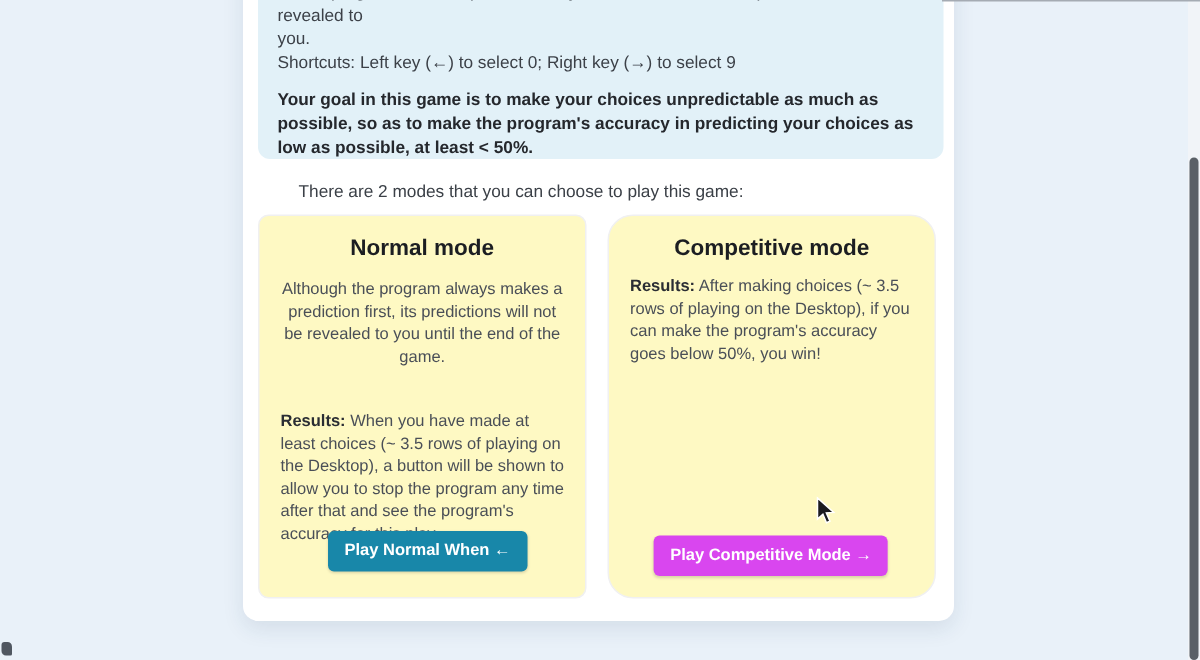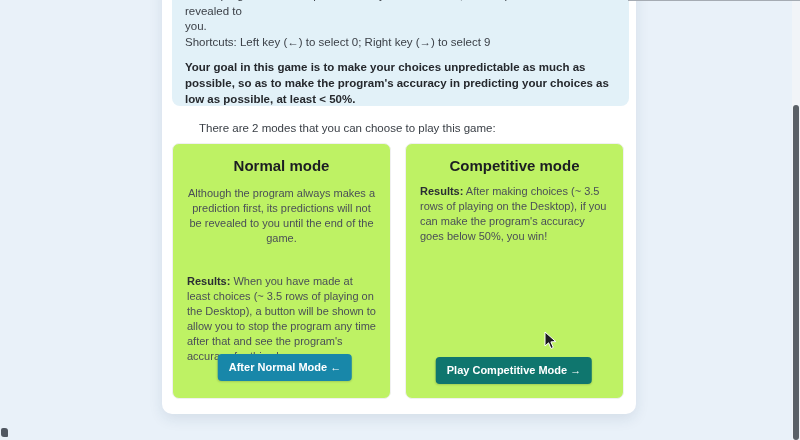--- a/index.html
+++ b/index.html
@@ -23,25 +23,25 @@
     overflow:hidden;
   }
   .info-line{margin:0;}
   .goal{margin-top:9px;font-weight:bold;color:#25282d;line-height:16px;}
   .modes-intro{
     left:174px;top:122px;width:450px;
     font-size:11.5px;color:#3b4047;margin-left:25px;
   }
   .mode-card{
     top:143px;width:219px;height:256px;
-    background:#bef264;border:1px solid #f0f0f1;border-radius:7px;
+    background:#fef9c3;border:1px solid #f0f0f1;border-radius:7px;
     box-sizing:border-box;padding:0 14px;
   }
   .mode-card.normal{left:172px;}
-  .mode-card.competitive{left:405px;}
+  .mode-card.competitive{left:405px;border-radius:17px;}
   .mode-title{
     margin:13px 0 0 0;text-align:center;
     font-size:15px;font-weight:bold;color:#1c1e22;line-height:17px;
   }
   .mode-p{
     margin:10px 0 0 0;font-size:11px;line-height:15px;color:#4a4f57;
   }
   .mode-p.first{margin-top:12px;text-align:center;}
   .mode-p.results-gap{margin-top:28px;}
   .results-label{font-weight:bold;color:#2a2d33;}
@@ -79,27 +79,27 @@
   <p class="goal">Your goal in this game is to make your choices unpredictable as much as possible, so as to make the program's accuracy in predicting your choices as low as possible, at least &lt; 50%.</p>
 </div>
 
 <div class="abs modes-intro">There are 2 modes that you can choose to play this game:</div>
 
 <div class="abs mode-card normal">
   <h3 class="mode-title">Normal mode</h3>
   <p class="mode-p first">Although the program always makes a prediction first, its predictions will not be revealed to you until the end of the game.</p>
   <p class="mode-p results-gap"><span class="results-label">Results:</span><span> When you have made at least choices (~ 3.5 rows of playing on the Desktop), a button will be shown to allow you to stop the program any time after that and see the program's accuracy for this play.</span></p>
 </div>
-<button class="mode-button" style="top: 354px; left: 285px; transform: translateX(-50%); background: rgb(24, 135, 169);">After Normal Mode ←</button>
+<button class="mode-button" style="top: 354px; left: 285px; transform: translateX(-50%); background: rgb(24, 135, 169);">Play Normal When ←</button>
 
 <div class="abs mode-card competitive">
   <h3 class="mode-title">Competitive mode</h3>
   <p class="mode-p"><span class="results-label">Results:</span><span> After making choices (~ 3.5 rows of playing on the Desktop), if you can make the program's accuracy goes below 50%, you win!</span></p>
 </div>
-<button class="mode-button" style="top: 357px; left: 514px; transform: translateX(-50%); background: #0f766e;">Play Competitive Mode →</button>
+<button class="mode-button" style="top: 357px; left: 514px; transform: translateX(-50%); background: #d946ef;">Play Competitive Mode →</button>
 
 <div class="abs scroll-track">
   <div class="scroll-thumb"></div>
 </div>
 
 <div class="abs top-edge-line"></div>
 <div class="abs bottom-left-artifact"></div>
 
 <svg class="abs cursor" viewBox="0 0 14 20" xmlns="http://www.w3.org/2000/svg">
   <path d="M1,1 L1,15 L4.6,11.8 L7,17.5 L9.3,16.4 L6.9,10.9 L11.8,10.6 Z" fill="#1b1b1f" stroke="#ffffff" stroke-width="1"></path>

